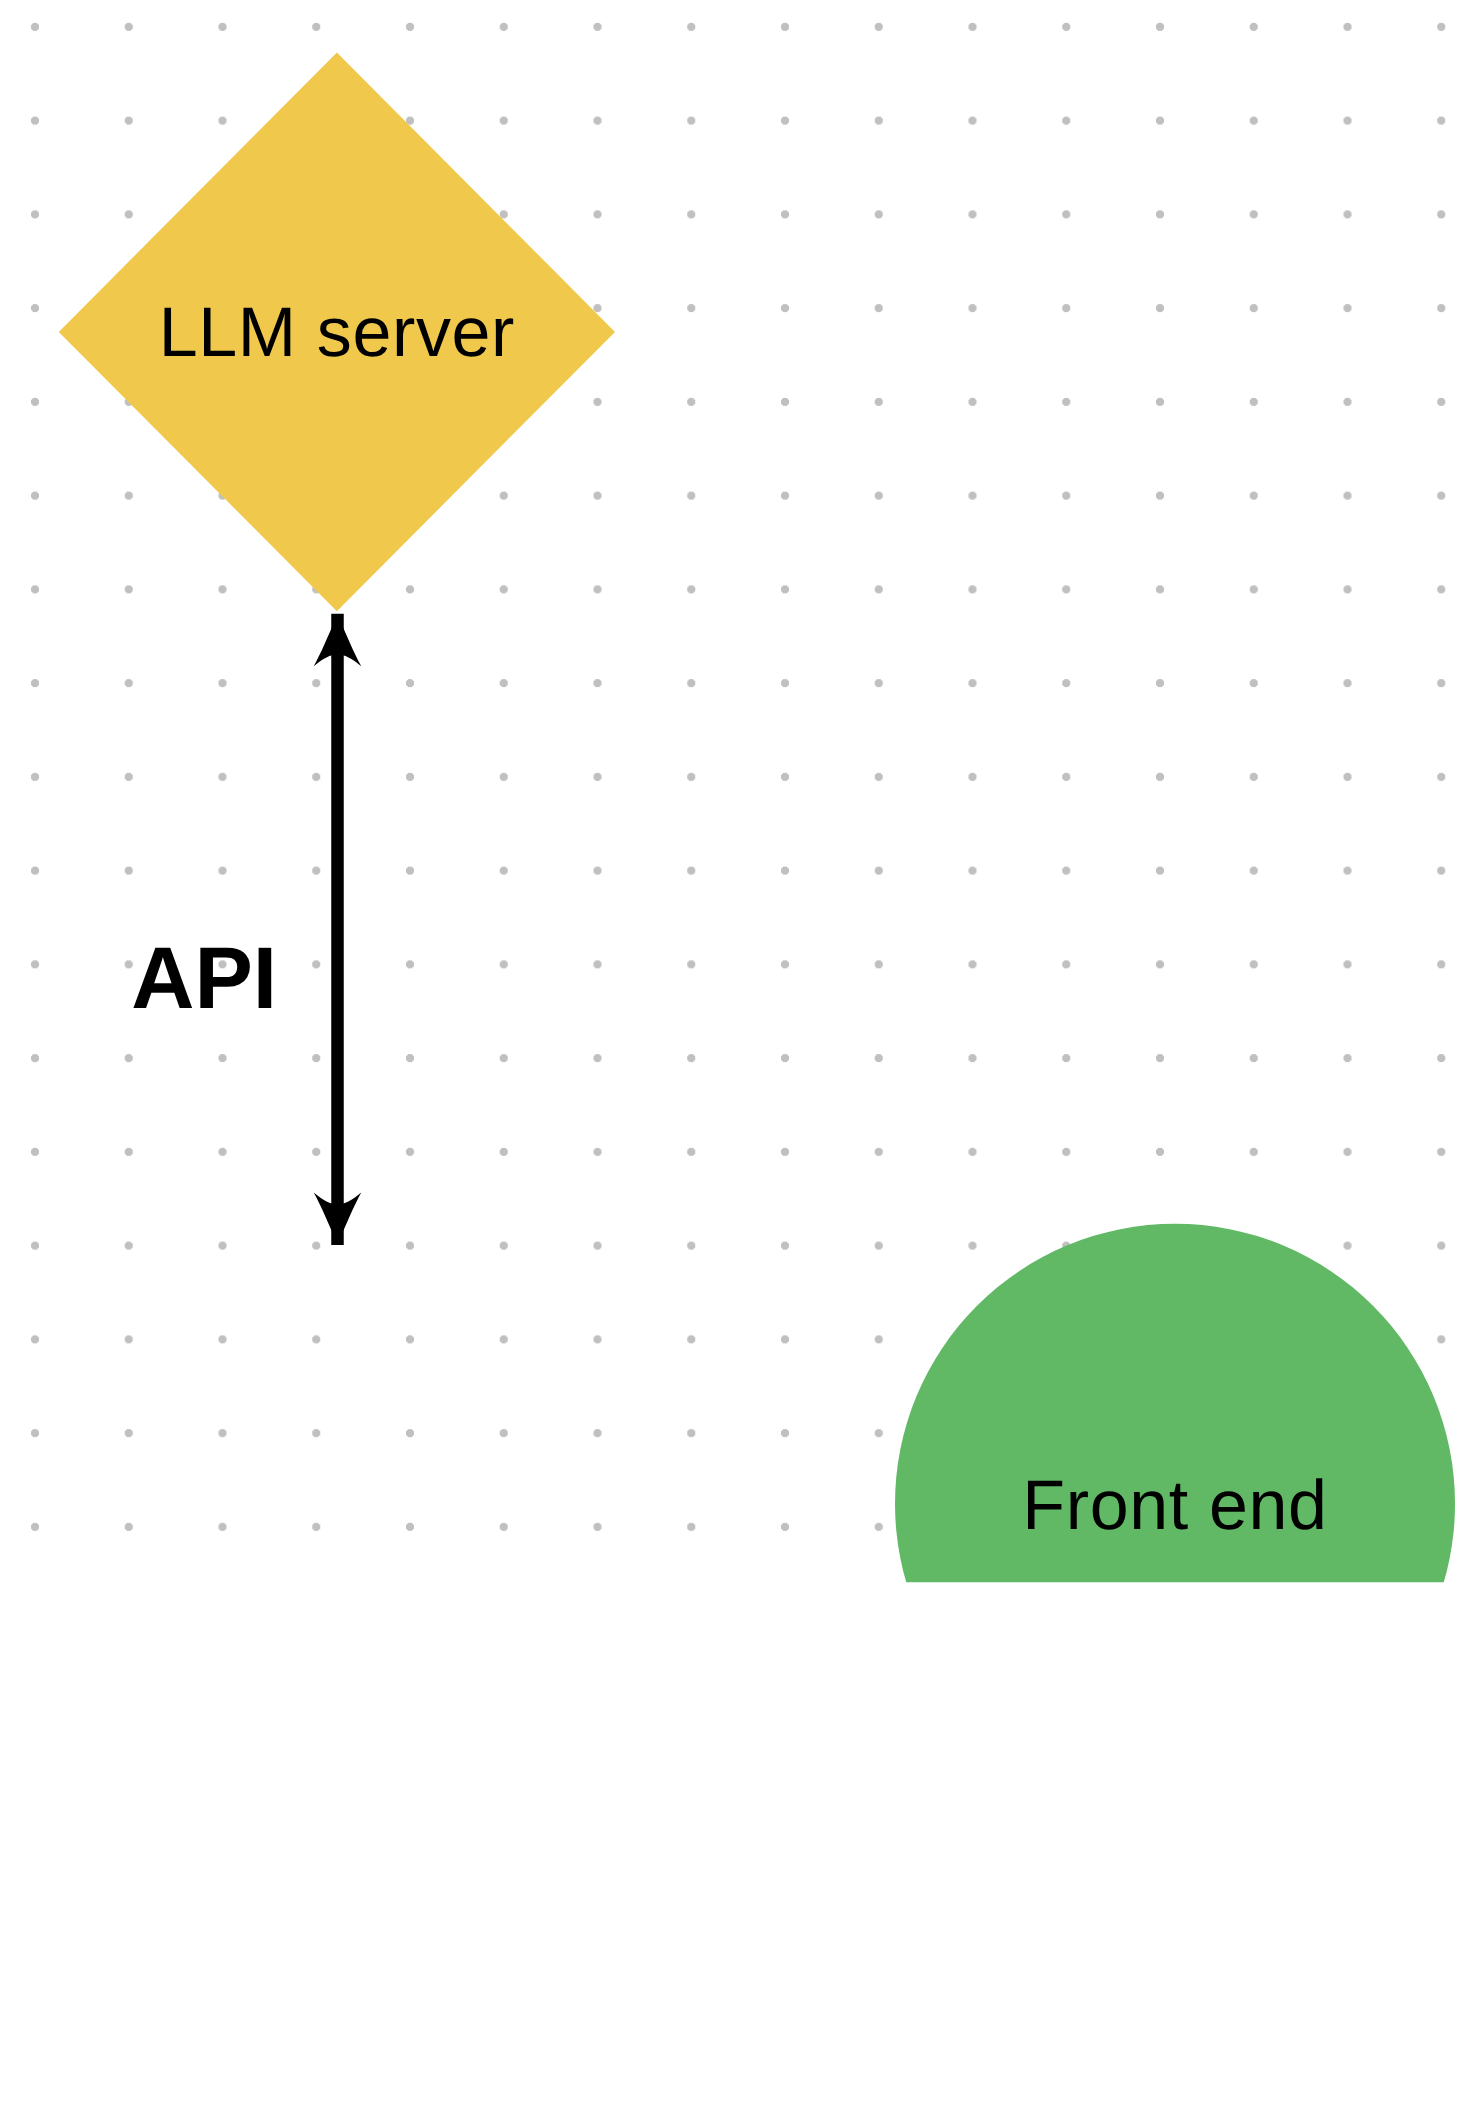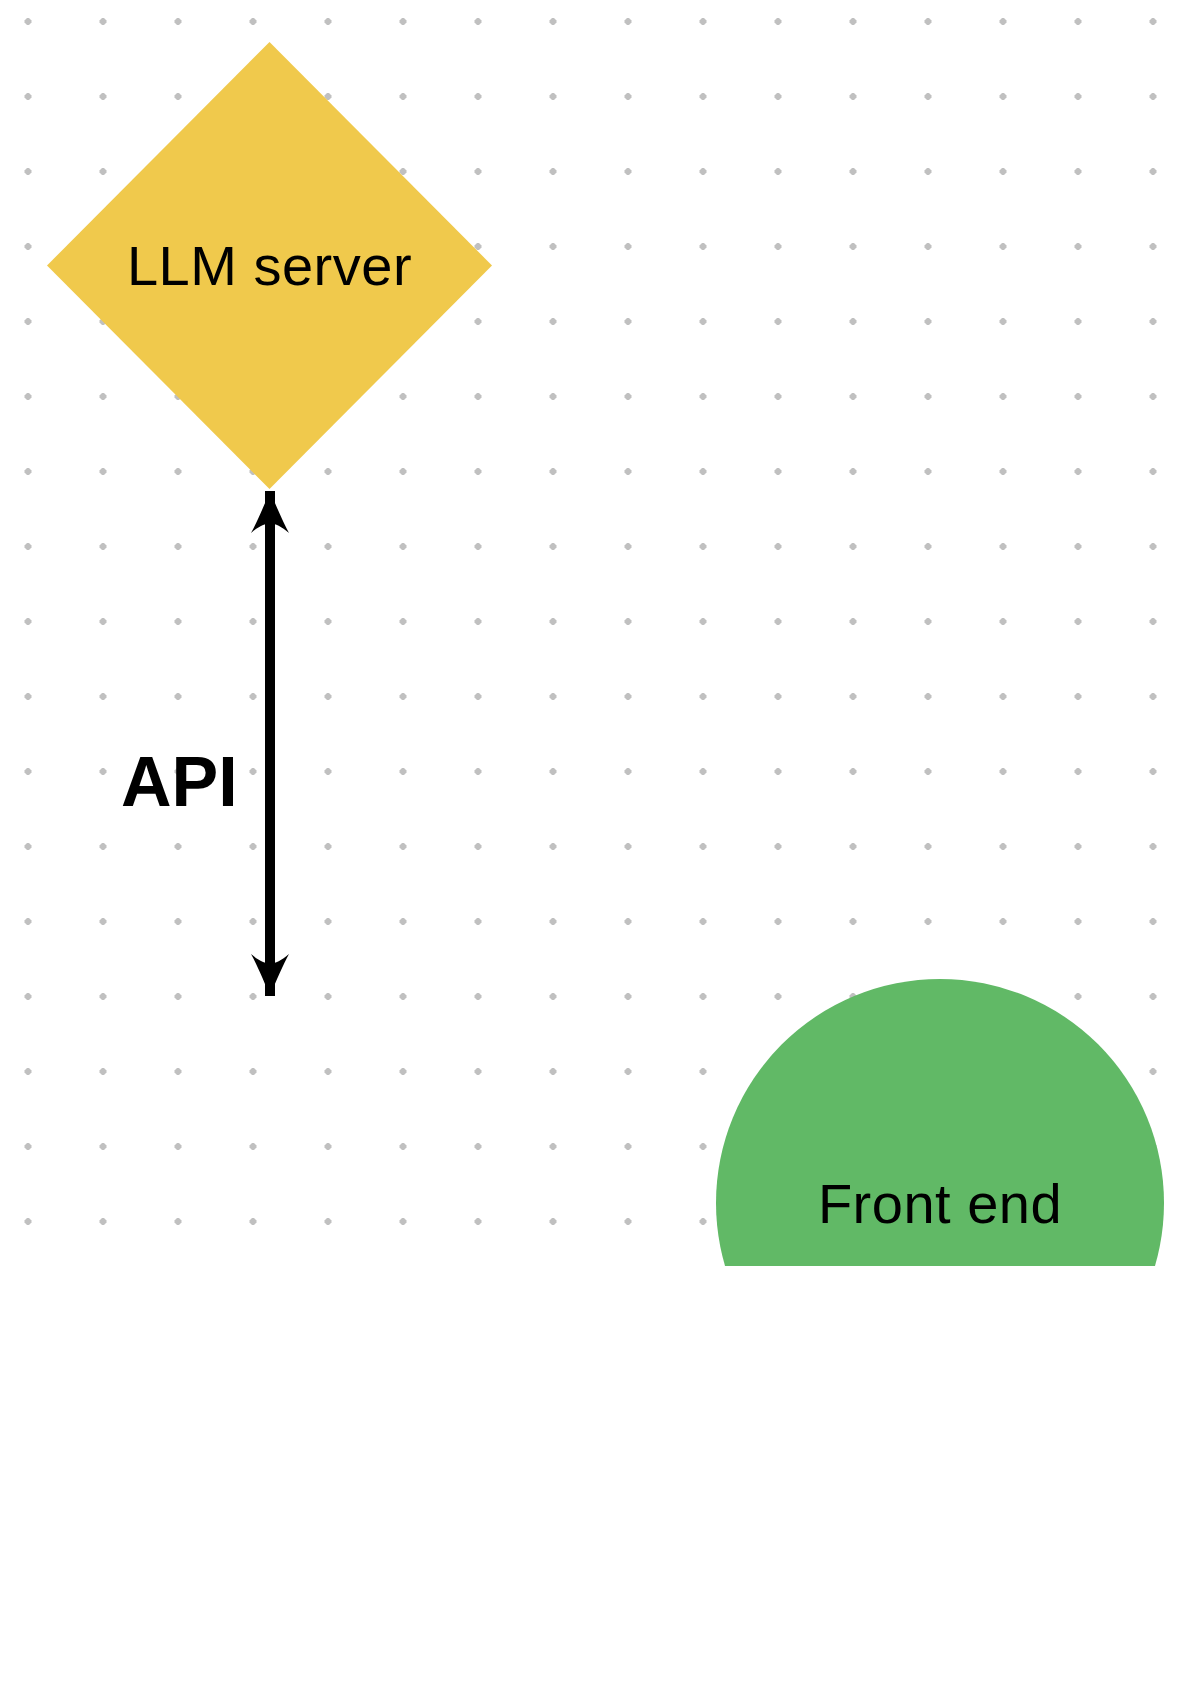--- a/index.html
+++ b/index.html
@@ -51,21 +51,20 @@
   }
   .arrows .edge { pointer-events: stroke; }
 
   .edge-label {
     position: absolute;
     color: #000000;
     font-size: 70px;
     font-weight: 700;
     line-height: 1;
     white-space: nowrap;
-    margin-left: 16px;
   }
   .edge-label--api { left: 105px; top: 747px; }
   .edge-label--webrtc { left: 512px; top: 1571px; }
 </style>
 </head>
 <body>
 
 <div class="canvas" style="--dot-color: #c0c0c0;">
 
   <div class="node node--diamond" style="background-color: rgb(240, 201, 76);">

